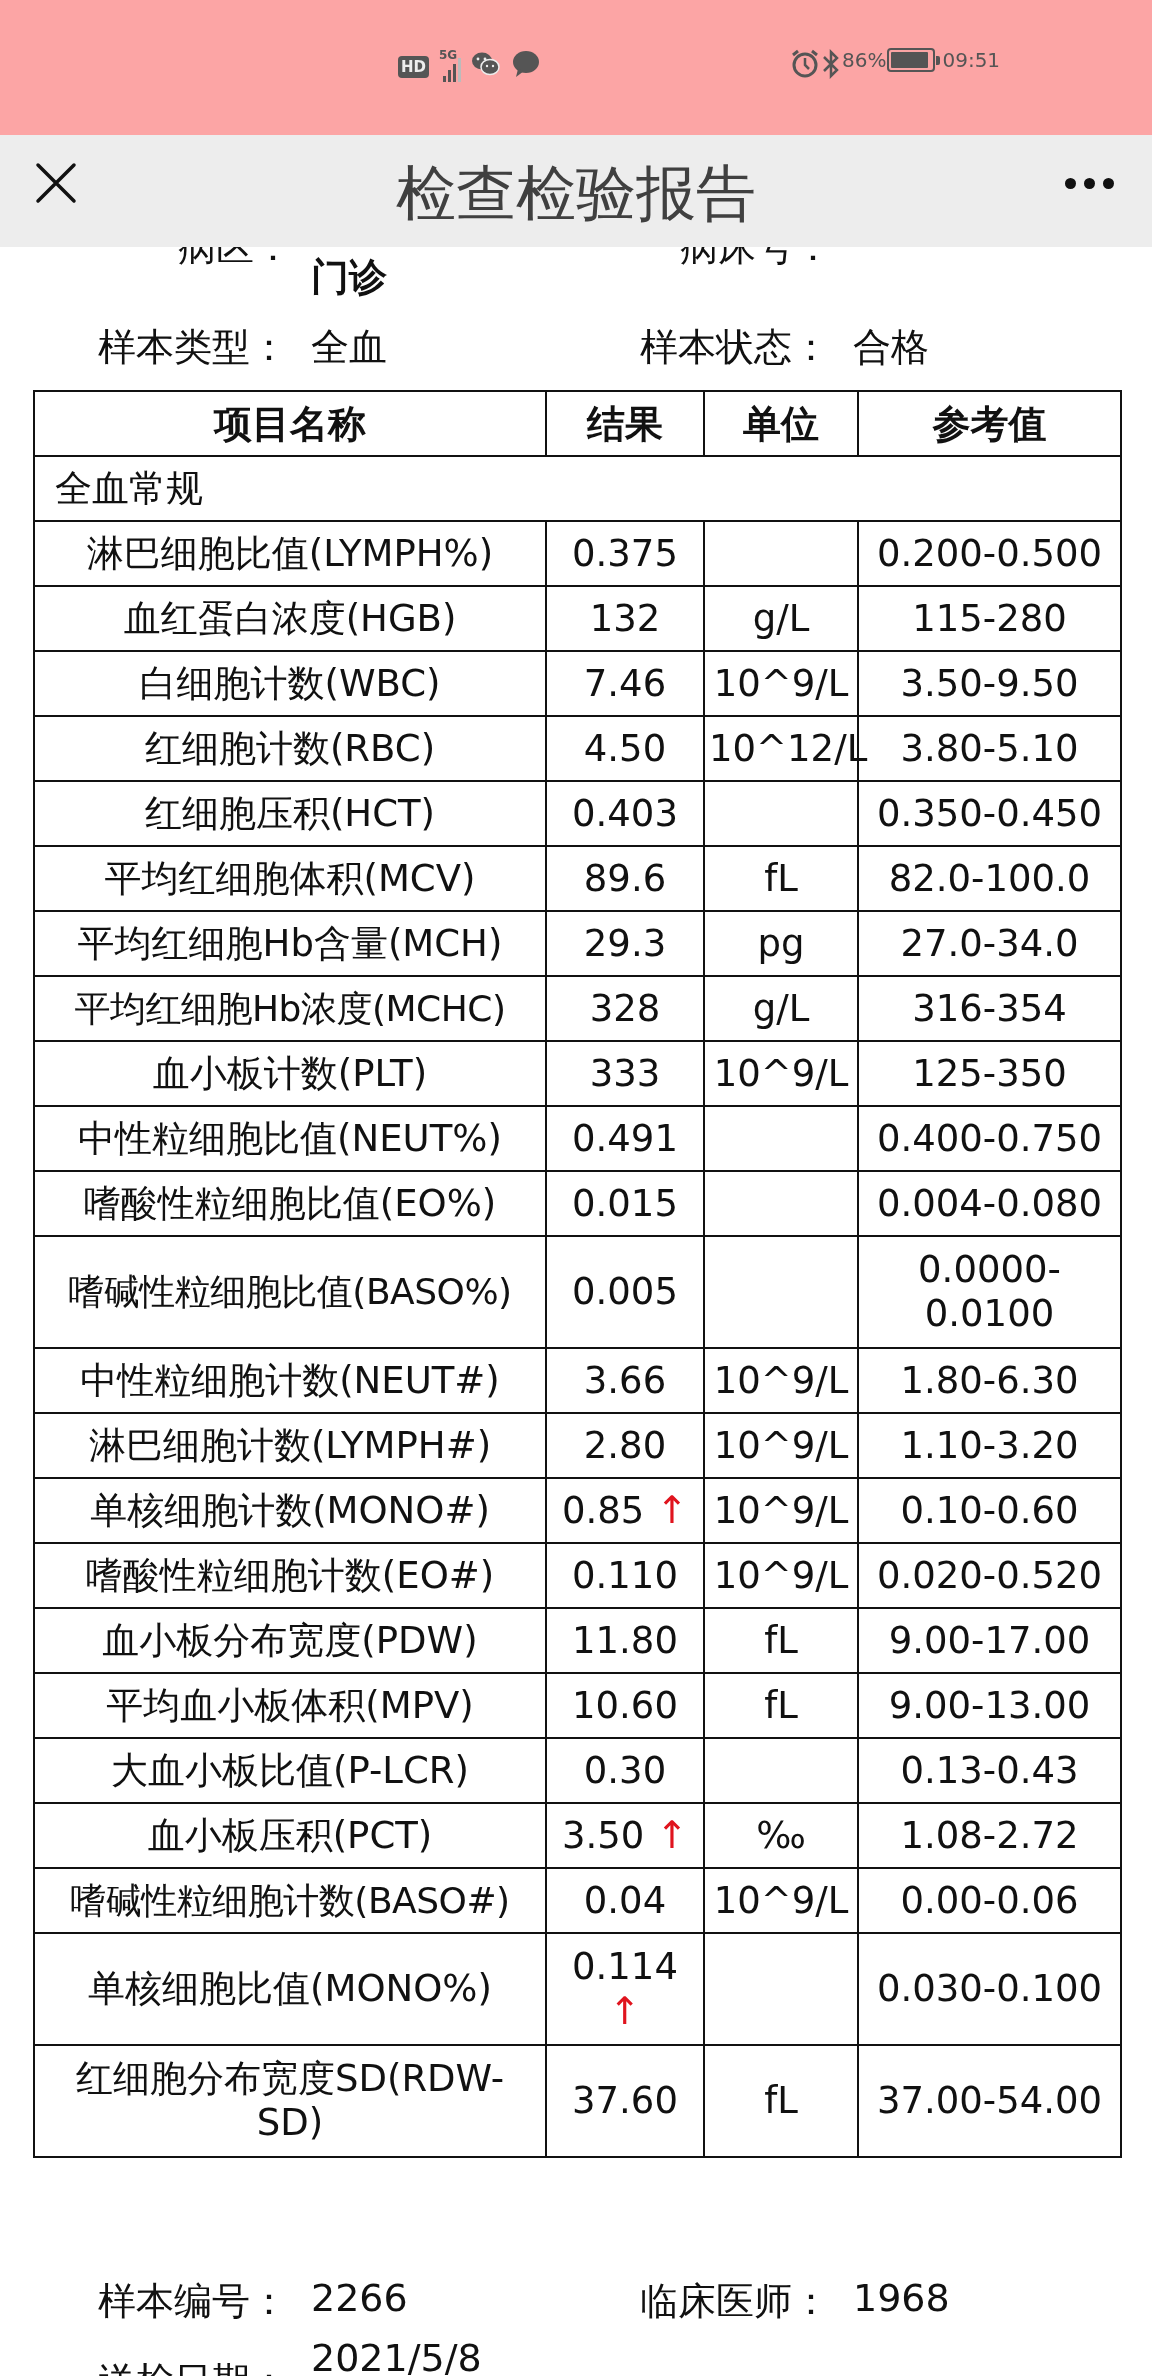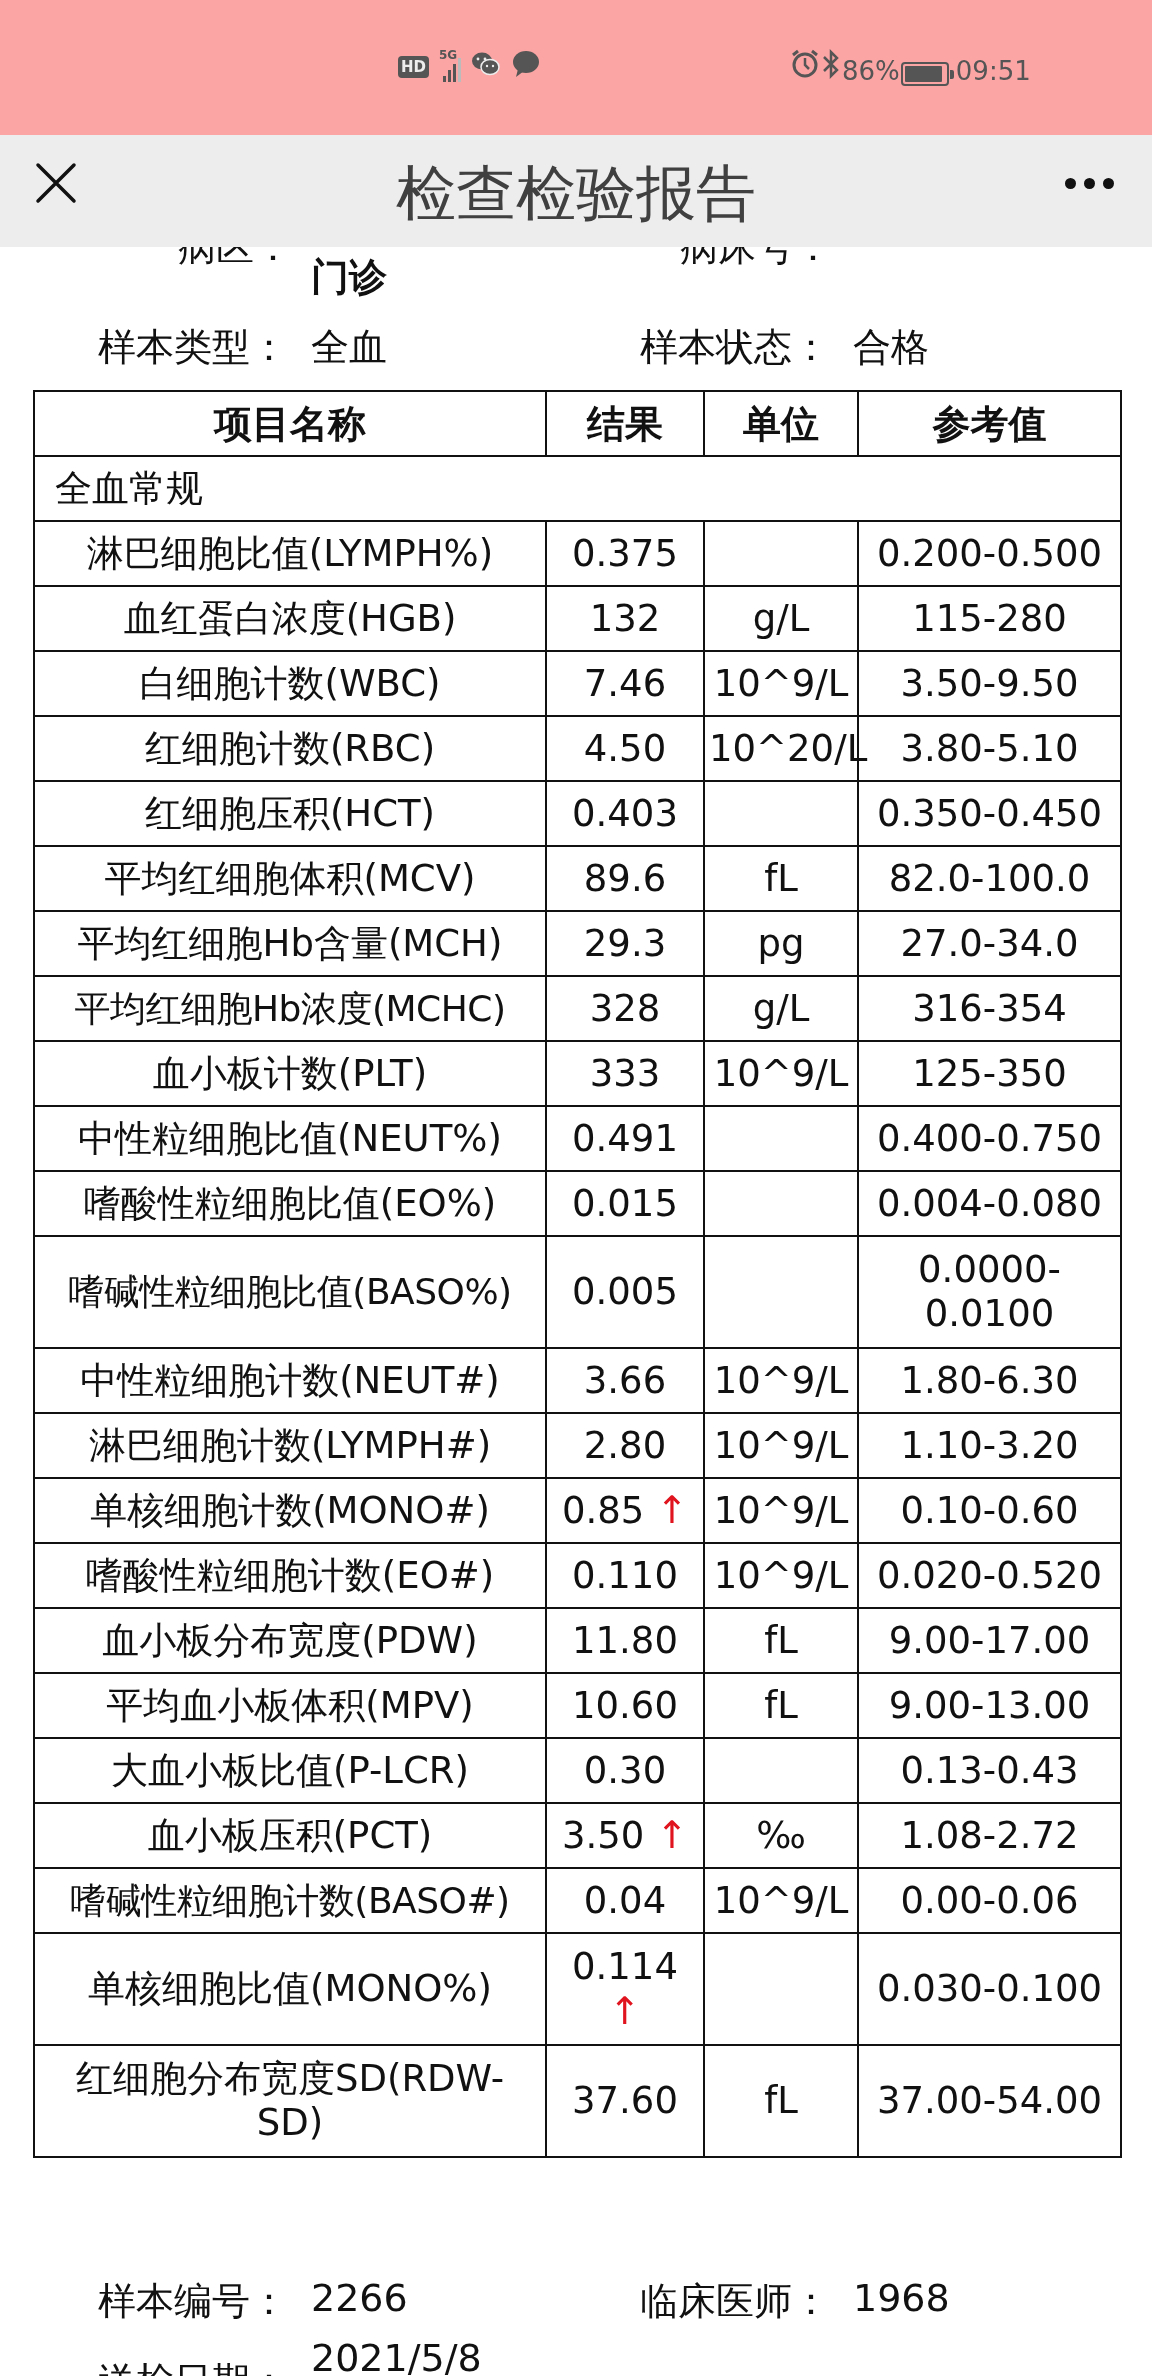--- a/index.html
+++ b/index.html
@@ -1,21 +1,21 @@
 <!DOCTYPE html>
 <html><head>
 <meta charset="utf-8">
 <style>
   * { box-sizing: border-box; margin: 0; padding: 0; }
   html, body { width: 1152px; height: 2376px; overflow: hidden; background: #ffffff; }
   body { font-family: "DejaVu Sans", "Liberation Sans", sans-serif; color: #111; position: relative; }
 
   .statusbar { position: absolute; left: 0; top: 0; width: 1152px; height: 135px; background: #fca5a5; }
   .sb-left { position: absolute; left: 398px; top: 50px; height: 34px; display: flex; align-items: center; gap: 10px; color: #555; }
-  .sb-right { position: absolute; left: 790px; top: 48px; height: 38px; display: flex; align-items: flex-end; gap: 1px; color: #555; font-size: 26px; }
+  .sb-right { position: absolute; left: 790px; top: 48px; height: 38px; display: flex; align-items: flex-start; gap: 1px; color: #555; font-size: 20px; }
   .hd-badge { background: #555; color: #ededed; font-size: 15px; font-weight: bold; border-radius: 4px; padding: 2px 3px; line-height: 18px; }
   .sig { display: flex; align-items: flex-end; gap: 2px; height: 30px; position: relative; padding-left: 2px; }
   .sig .g5 { position: absolute; left: 0; top: -4px; font-size: 12px; font-weight: bold; }
   .sig i { display: block; width: 3px; background: #555; }
   .sig i.dim { background: #bbb; }
   .wechat, .bubble { font-size: 28px; color: #555; }
   .battery { width: 48px; height: 24px; border: 2px solid #555; border-radius: 4px; position: relative; }
   .battery .fill { position: absolute; left: 2px; top: 2px; bottom: 2px; width: 37px; background: #555; border-radius: 1px; }
   .battery:after { content: ""; position: absolute; right: -7px; top: 6px; width: 4px; height: 9px; background: #555; border-radius: 0 2px 2px 0; }
 
@@ -143,21 +143,21 @@
       </tr>
     <tr>
         <td>白细胞计数(WBC)</td>
         <td><span>7.46</span></td>
         <td>10^9/L</td>
         <td>3.50-9.50</td>
       </tr>
     <tr>
         <td>红细胞计数(RBC)</td>
         <td><span>4.50</span></td>
-        <td>10^20/L</td>
+        <td>10^12/L</td>
         <td>3.80-5.10</td>
       </tr>
     <tr>
         <td>红细胞压积(HCT)</td>
         <td><span>0.403</span></td>
         <td></td>
         <td>0.350-0.450</td>
       </tr>
     <tr>
         <td>平均红细胞体积(MCV)</td>

